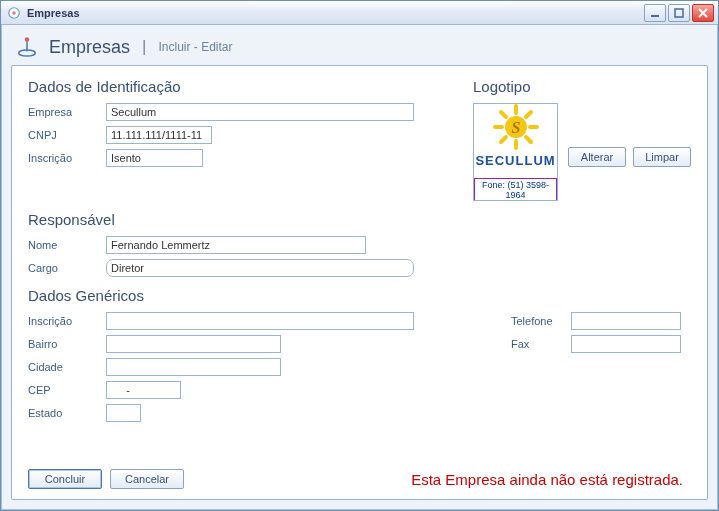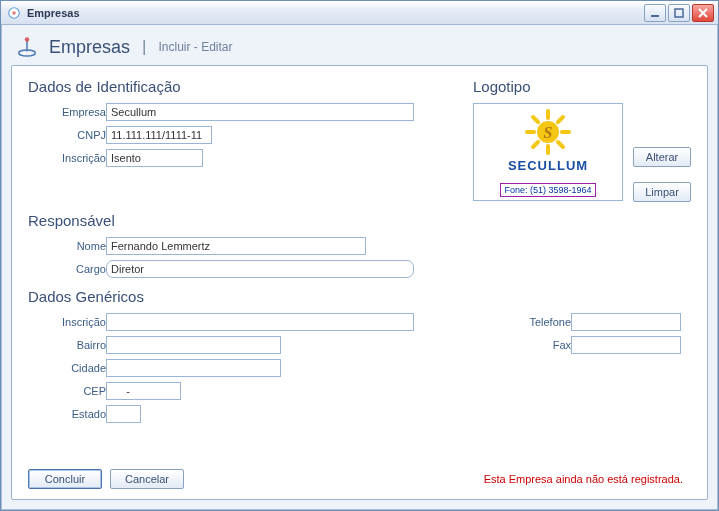--- a/index.html
+++ b/index.html
@@ -89,21 +89,20 @@
   .section-title {
     font-size: 15px;
     color: #3a5078;
     margin: 4px 0 8px 0;
   }
   .row { display: flex; align-items: center; margin-bottom: 5px; }
   .lbl {
     width: 78px;
     color: #3a5d87;
     font-size: 11px;
-    text-align: right;
   }
   .lbl-wide { width: 78px; }
   input.fld {
     border: 1px solid #9ab4d4;
     background: #fff;
     height: 18px;
     padding: 1px 4px;
     font-size: 11px;
     color: #333;
   }
@@ -135,32 +134,32 @@
     min-width: 58px;
     padding: 0 10px;
     font-size: 11px;
     cursor: pointer;
     border-radius: 2px;
   }
   .btn.primary {
     border: 1px solid #4a75ad;
     box-shadow: 0 0 0 1px #a9c4e6 inset;
   }
-  .logo-btns { display:flex; flex-direction:column; gap:15px; margin-left:10px; margin-top:44px;}
+  .logo-btns { display:flex; flex-direction:row; gap:7px; margin-left:10px; margin-top:44px;}
   .logo-wrap { display:flex; align-items:flex-start; }
   .generic-grid { display:flex; gap: 40px; }
   .gg-left { flex: 1; }
   .gg-right { width: 180px; }
   .footer {
     position: absolute;
     left: 16px; right: 24px; bottom: 10px;
     display:flex; align-items:center;
   }
   .footer .spacer { flex:1; }
-  .footer-msg { color: #cc0000; font-size: 11px; }
+  .footer-msg { color: #cc0000; font-size: 15px; }
 </style>
 </head>
 <body>
 
 <div class="window">
 
   <div class="titlebar">
     <span class="title-icon">
       <svg viewBox="0 0 24 24">
           <circle cx="12" cy="12" r="9" fill="#fff" stroke="#5fa0d8" stroke-width="2"></circle>

